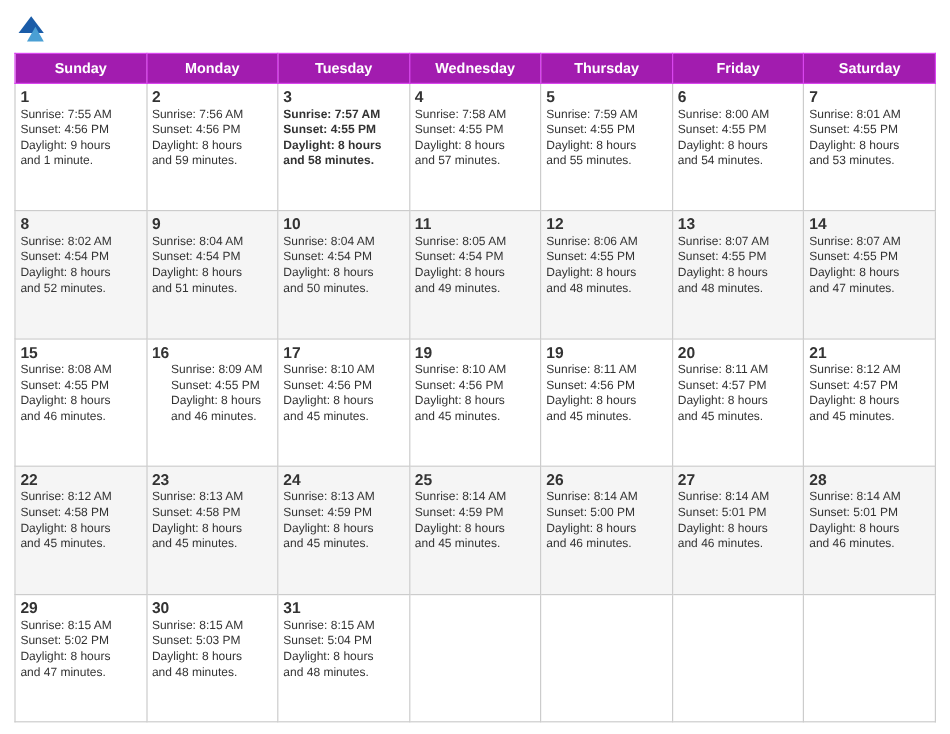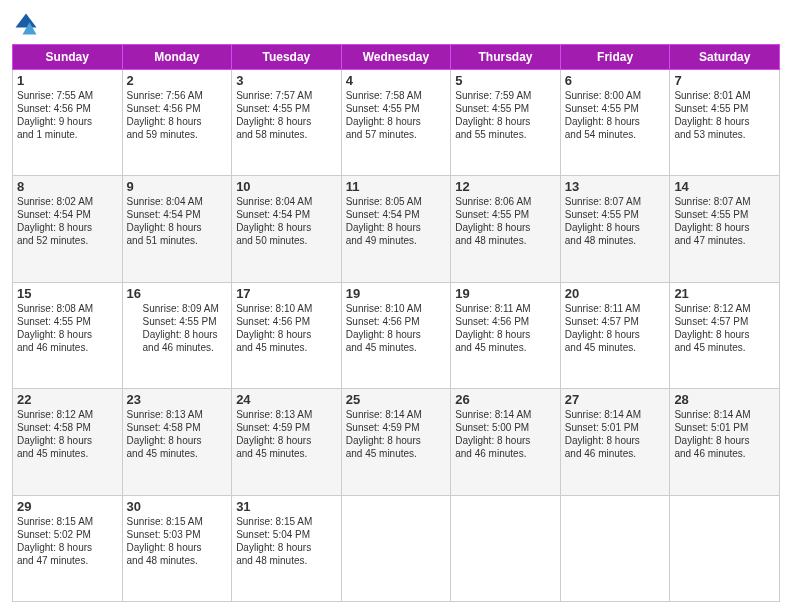--- a/index.html
+++ b/index.html
@@ -140,21 +140,21 @@
           </td>
           <td>
             <span class="day-number">2</span>
             <div class="day-info" style="white-space: pre-line;">Sunrise: 7:56 AM
 Sunset: 4:56 PM
 Daylight: 8 hours
 and 59 minutes.</div>
           </td>
           <td>
             <span class="day-number">3</span>
-            <div class="day-info" style="white-space: pre-line;">Sunrise: 7:57 AM
+            <div class="day-info" style="white-space: pre-line; font-weight: bold;">Sunrise: 7:57 AM
 Sunset: 4:55 PM
 Daylight: 8 hours
 and 58 minutes.</div>
           </td>
           <td>
             <span class="day-number">4</span>
             <div class="day-info" style="white-space: pre-line;">Sunrise: 7:58 AM
 Sunset: 4:55 PM
 Daylight: 8 hours
 and 57 minutes.</div>

